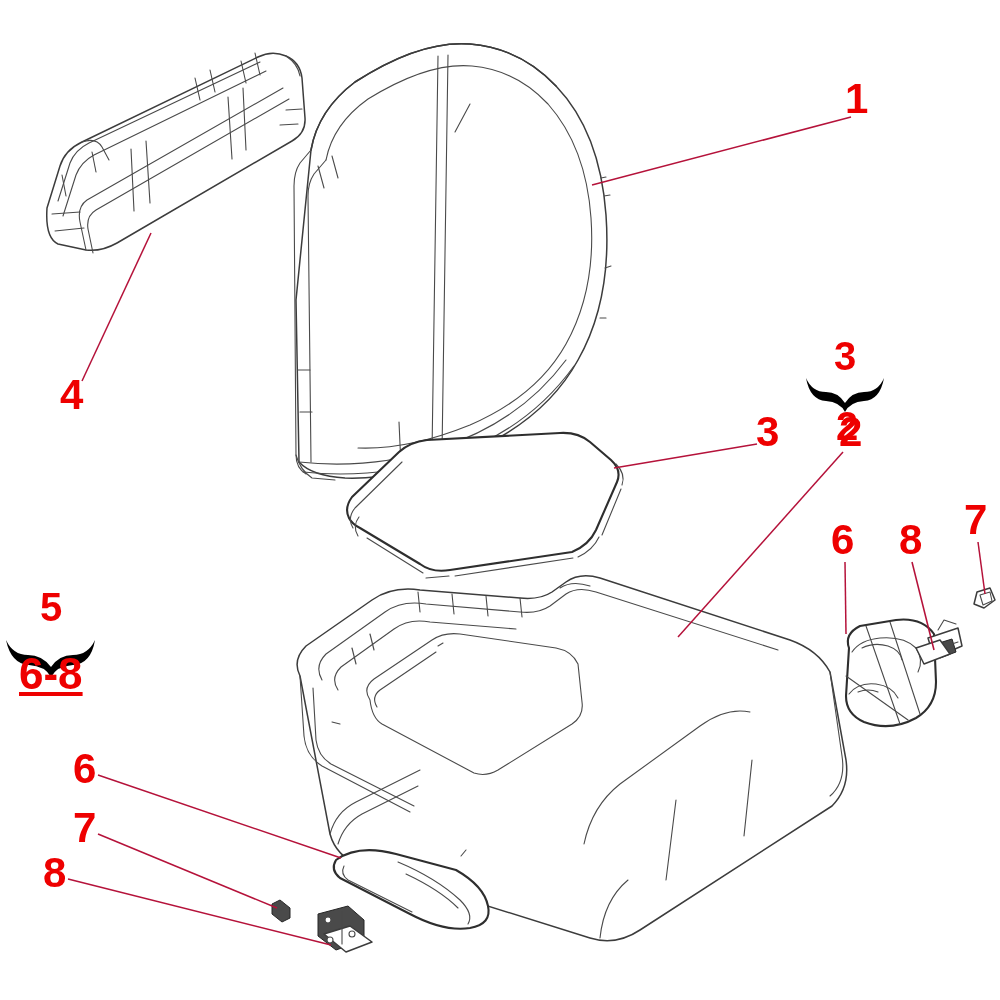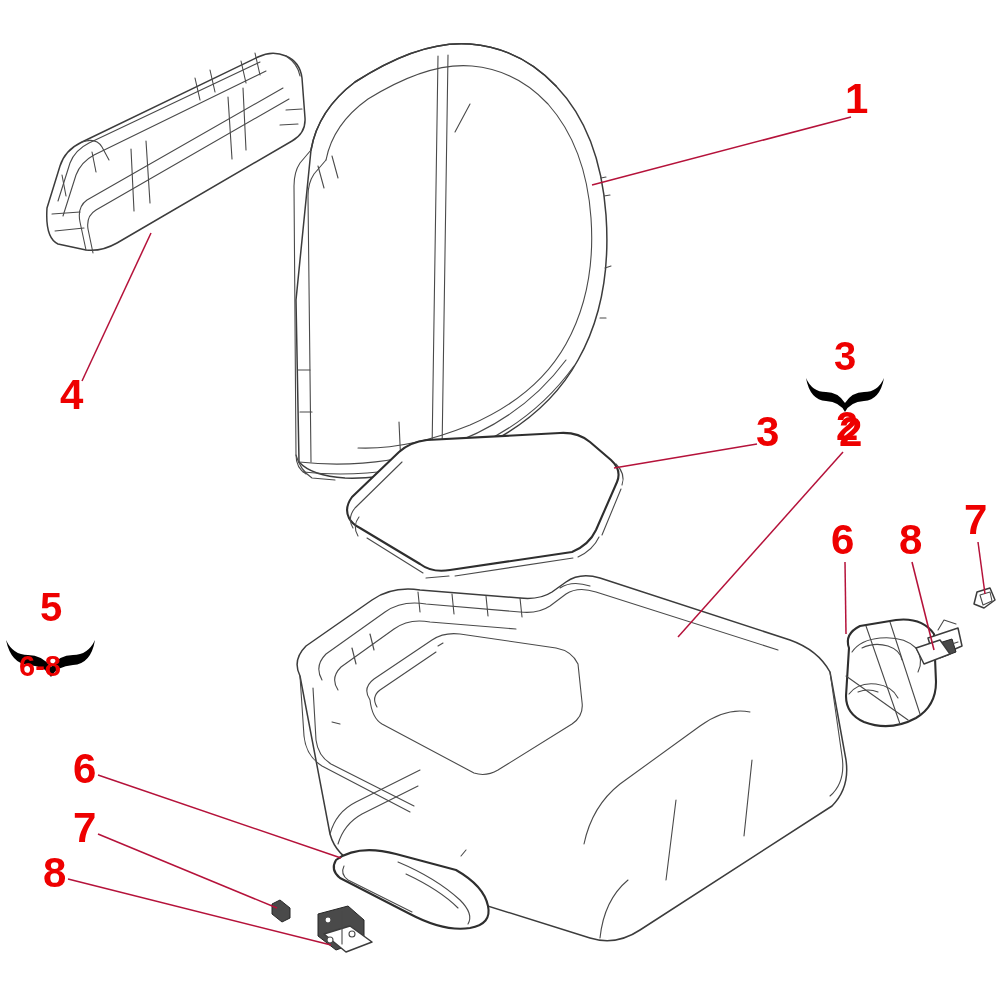--- a/index.html
+++ b/index.html
@@ -5,21 +5,21 @@
   html,body{margin:0;padding:0;background:#ffffff;}
   body{width:1000px;height:1000px;overflow:hidden;
        font-family:"Liberation Sans",sans-serif;}
   #stage{position:relative;width:1000px;height:1000px;background:#fff;}
   #art{position:absolute;left:0;top:0;width:1000px;height:1000px;}
   .lbl{position:absolute;color:#ee0000;font-weight:bold;
        font-family:"Liberation Sans",sans-serif;
        line-height:1;white-space:nowrap;-webkit-font-smoothing:antialiased;}
   .lbl-1{font-size:42px;}
   .lbl-brace{font-size:40px;}
-  .lbl-range{font-size:29px;}
+  .lbl-range{font-size:44px;text-decoration:underline;}
 </style>
 </head>
 <body>
 
 <div id="stage">
 
   <svg id="art" viewBox="0 0 1000 1000">
     <defs>
       <style>
         .ln{fill:none;stroke:#3c3c3c;stroke-width:1.5;stroke-linecap:round;stroke-linejoin:round;}

